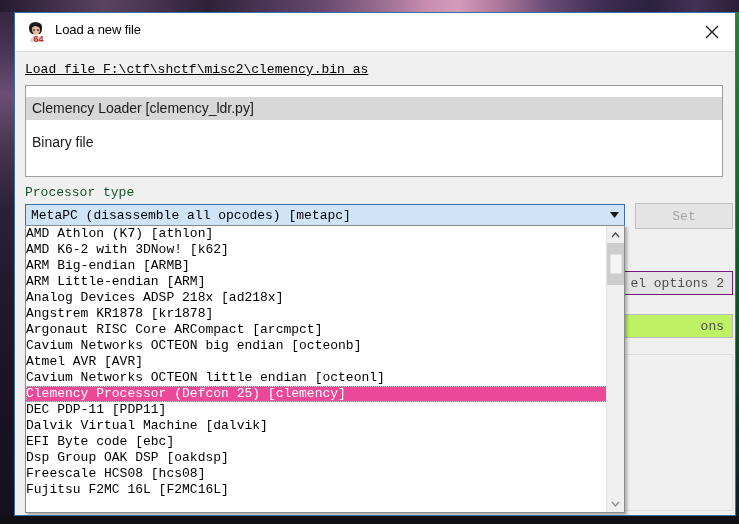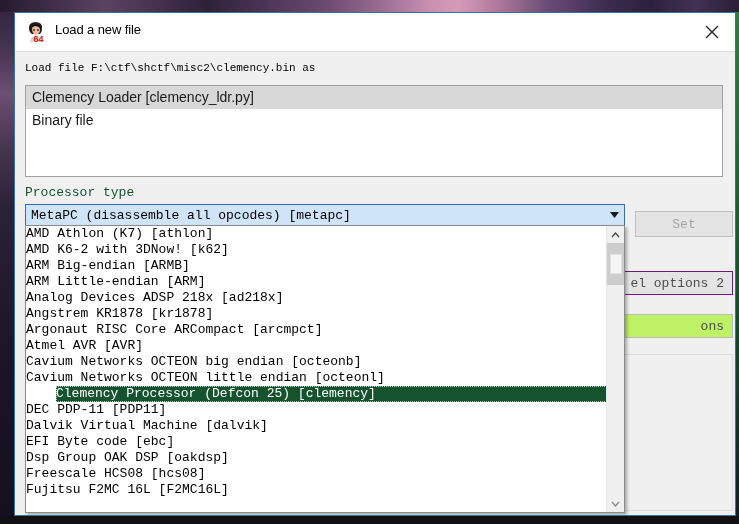--- a/index.html
+++ b/index.html
@@ -104,42 +104,44 @@
     border-top: 1px solid #dcdcdc;
   }
 
   .mono {
     font-family: "Liberation Mono", "DejaVu Sans Mono", monospace;
   }
 
   #loadfile-label {
     position: absolute;
     left: 10px; top: 10px;
-    font-size: 11px;
+    font-size: 13px;
     color: #000;
     white-space: nowrap;
+    text-decoration: underline;
   }
 
   #loader-list {
     position: absolute;
     left: 10px; top: 33px;
     width: 698px; height: 92px;
     background: #ffffff;
     border: 1px solid #a0a0a0;
     box-sizing: border-box;
     overflow: hidden;
   }
   .loader-row {
     height: 23px;
     line-height: 23px;
     padding-left: 6px;
     font-size: 14px;
     color: #1a1a1a;
     font-family: "Liberation Sans", sans-serif;
     white-space: nowrap;
+    margin-top: 11px;
   }
   .loader-row.selected {
     background: #d8d8d8;
   }
 
   #proctype-label {
     position: absolute;
     left: 10px; top: 133px;
     font-size: 13px;
     color: #14532d;
@@ -187,25 +189,24 @@
     overflow: hidden;
   }
   .combo-item {
     height: 16px;
     line-height: 16px;
     font-size: 13px;
     color: #000;
     white-space: nowrap;
   }
   .combo-item.selected {
-    background: #14532d;
+    background: #ec4899;
     color: #ffffff;
     outline: 1px dotted #c8c8c8;
     outline-offset: -1px;
-    margin-left: 30px;
   }
 
   
   #dd-scroll {
     position: absolute;
     right: 0; top: 0;
     width: 17px; height: 100%;
     background: #f0f0f0;
     border-left: 1px solid #e4e4e4;
   }
@@ -239,21 +240,21 @@
   
   #set-btn {
     position: absolute;
     left: 620px; top: 151px;
     width: 98px; height: 26px;
     background: #e4e4e4;
     border: 1px solid #bfbfbf;
     box-sizing: border-box;
     color: #a5a5a5;
     font-size: 13px;
-    display: flex; align-items: center; justify-content: center; margin-top: 8px;
+    display: flex; align-items: center; justify-content: center;
   }
   #kernel2-btn {
     position: absolute;
     left: 556px; top: 219px;
     width: 162px; height: 24px;
     background: #e4e4e4;
     border: 1px solid #701a75;
     box-sizing: border-box;
     color: #4d4d4d;
     font-size: 13px;
@@ -339,22 +340,22 @@
 
     <div id="combo-dropdown">
       <div id="combo-items" class="mono">
           <div class="combo-item">AMD Athlon (K7) [athlon]</div>
           <div class="combo-item">AMD K6-2 with 3DNow! [k62]</div>
           <div class="combo-item">ARM Big-endian [ARMB]</div>
           <div class="combo-item">ARM Little-endian [ARM]</div>
           <div class="combo-item">Analog Devices ADSP 218x [ad218x]</div>
           <div class="combo-item">Angstrem KR1878 [kr1878]</div>
           <div class="combo-item">Argonaut RISC Core ARCompact [arcmpct]</div>
+          <div class="combo-item">Cavium Networks OCTEON big endian [octeonb]</div>
           <div class="combo-item">Atmel AVR [AVR]</div>
-          <div class="combo-item">Cavium Networks OCTEON big endian [octeonb]</div>
           <div class="combo-item">Cavium Networks OCTEON little endian [octeonl]</div>
           <div class="combo-item selected">Clemency Processor (Defcon 25) [clemency]</div>
           <div class="combo-item">DEC PDP-11 [PDP11]</div>
           <div class="combo-item">Dalvik Virtual Machine [dalvik]</div>
           <div class="combo-item">EFI Byte code [ebc]</div>
           <div class="combo-item">Dsp Group OAK DSP [oakdsp]</div>
           <div class="combo-item">Freescale HCS08 [hcs08]</div>
           <div class="combo-item">Fujitsu F2MC 16L [F2MC16L]</div>
         </div>
 

